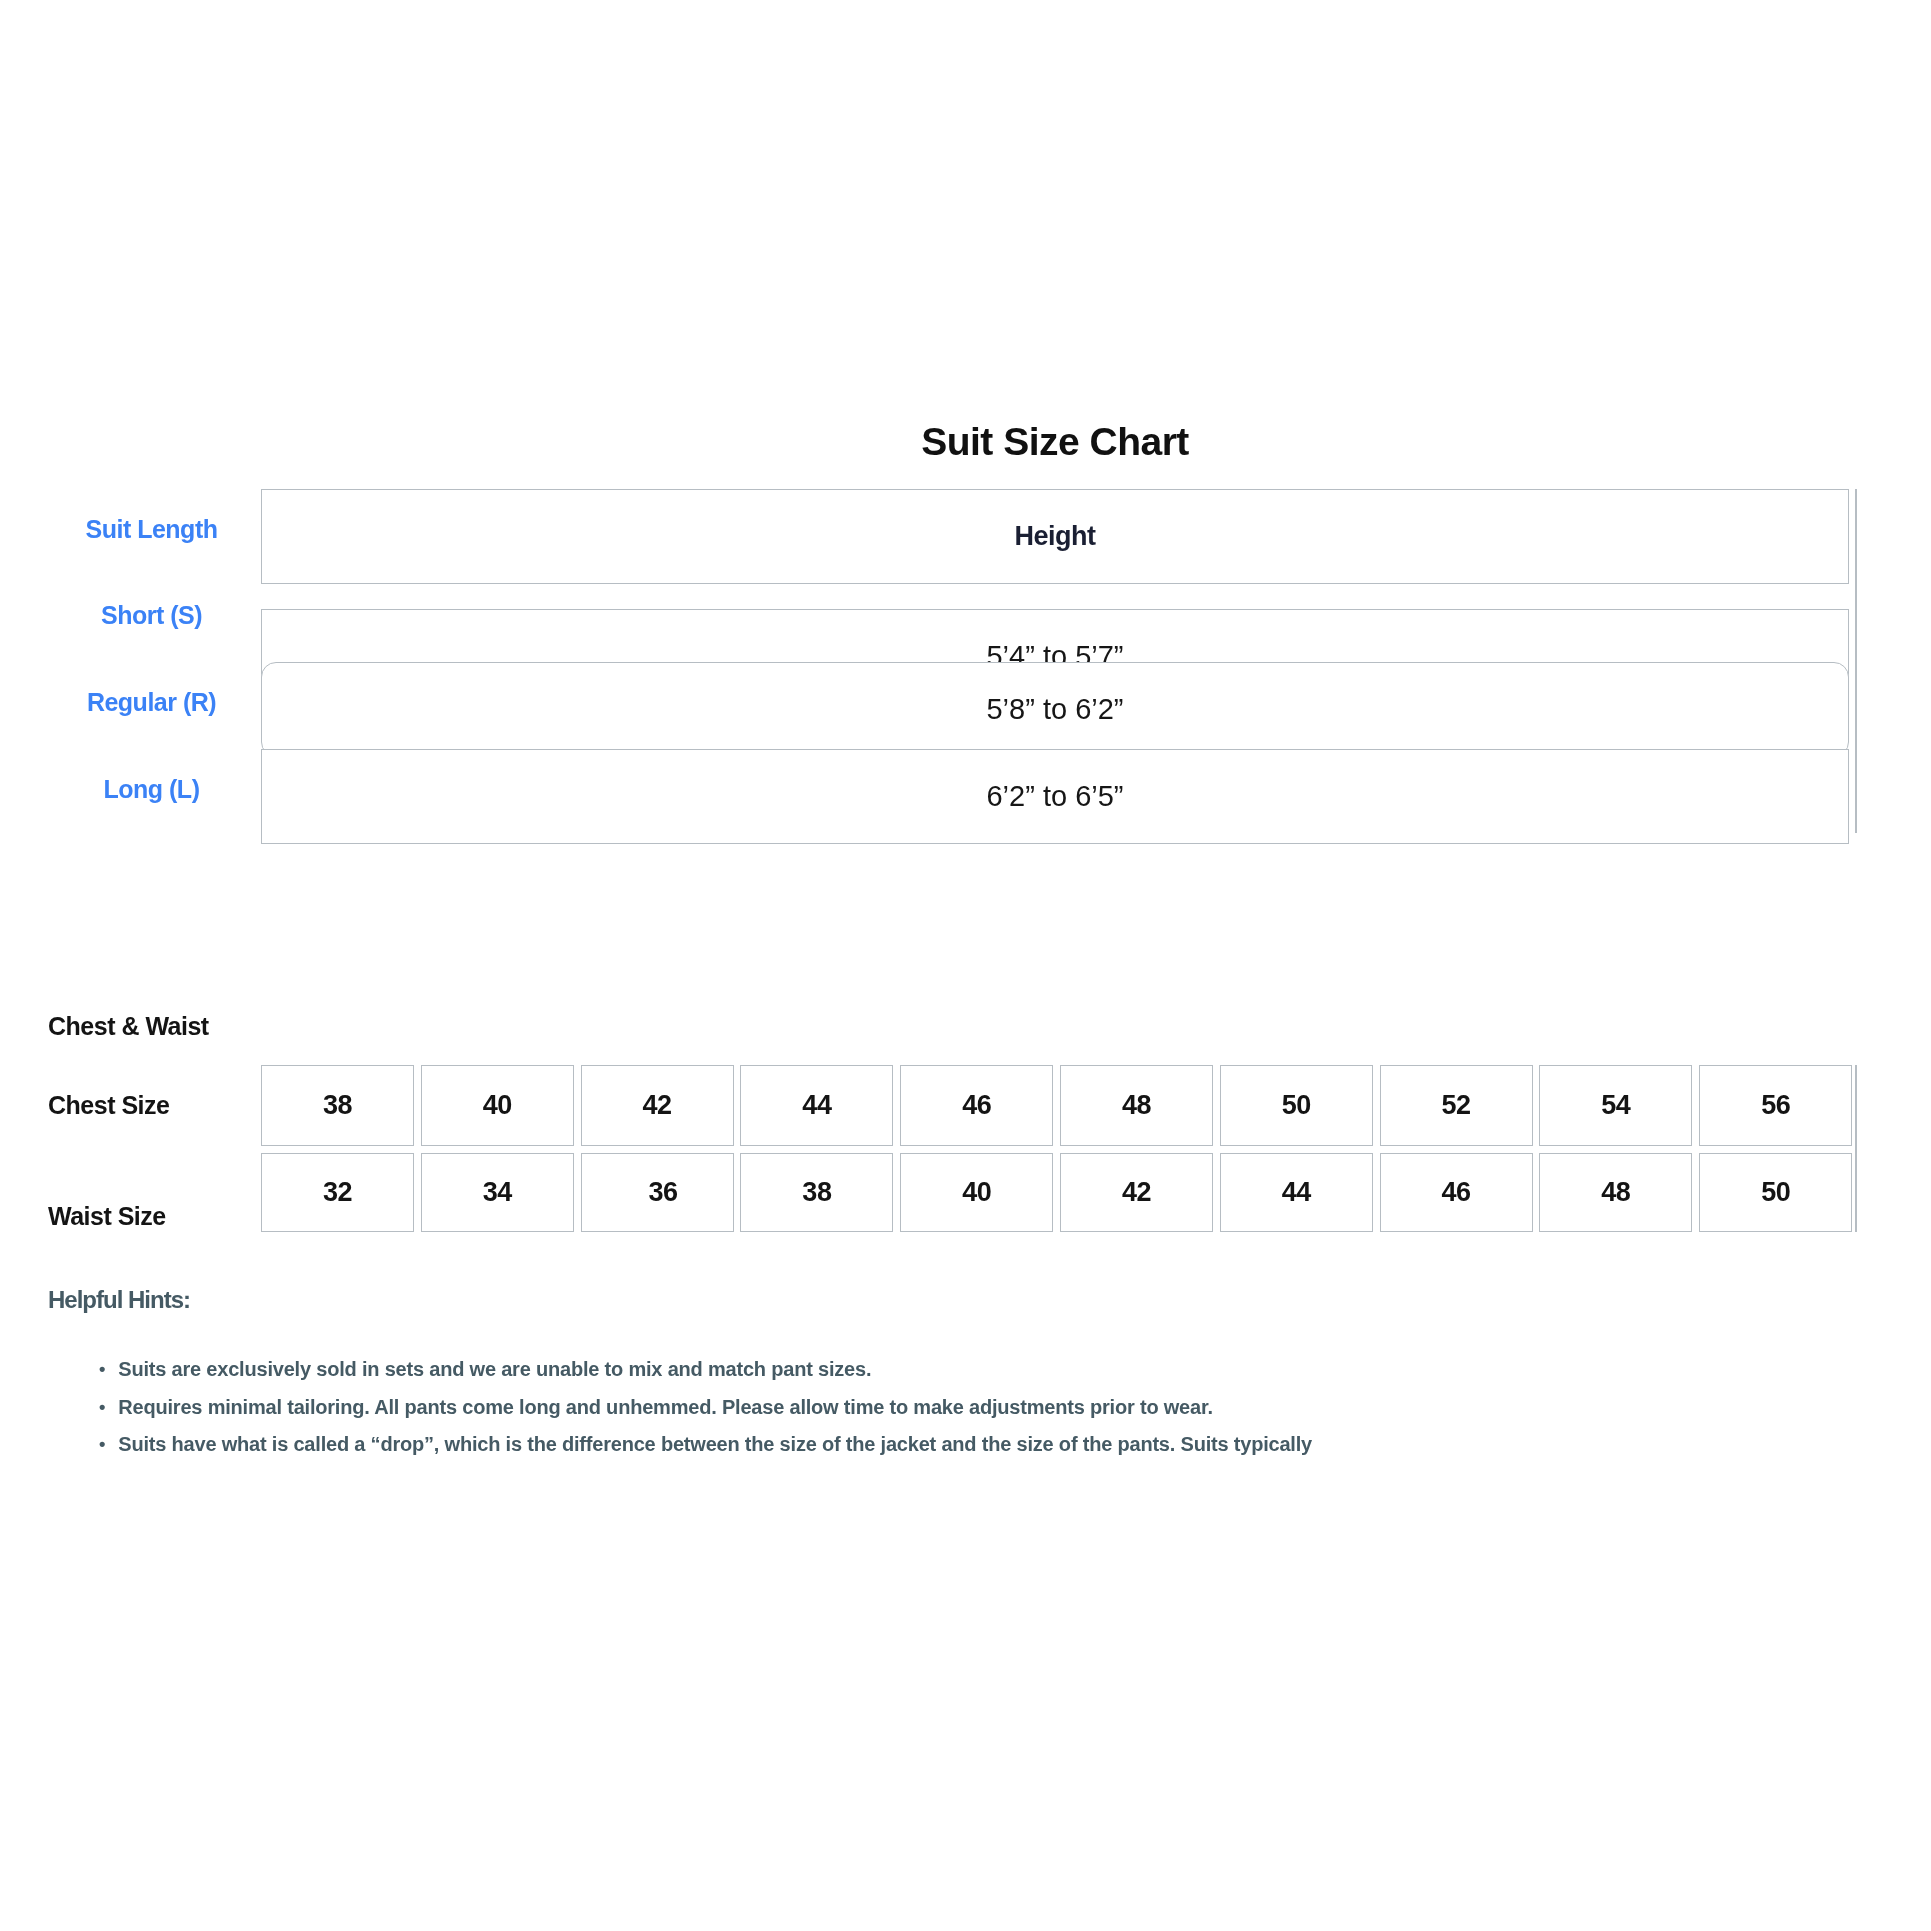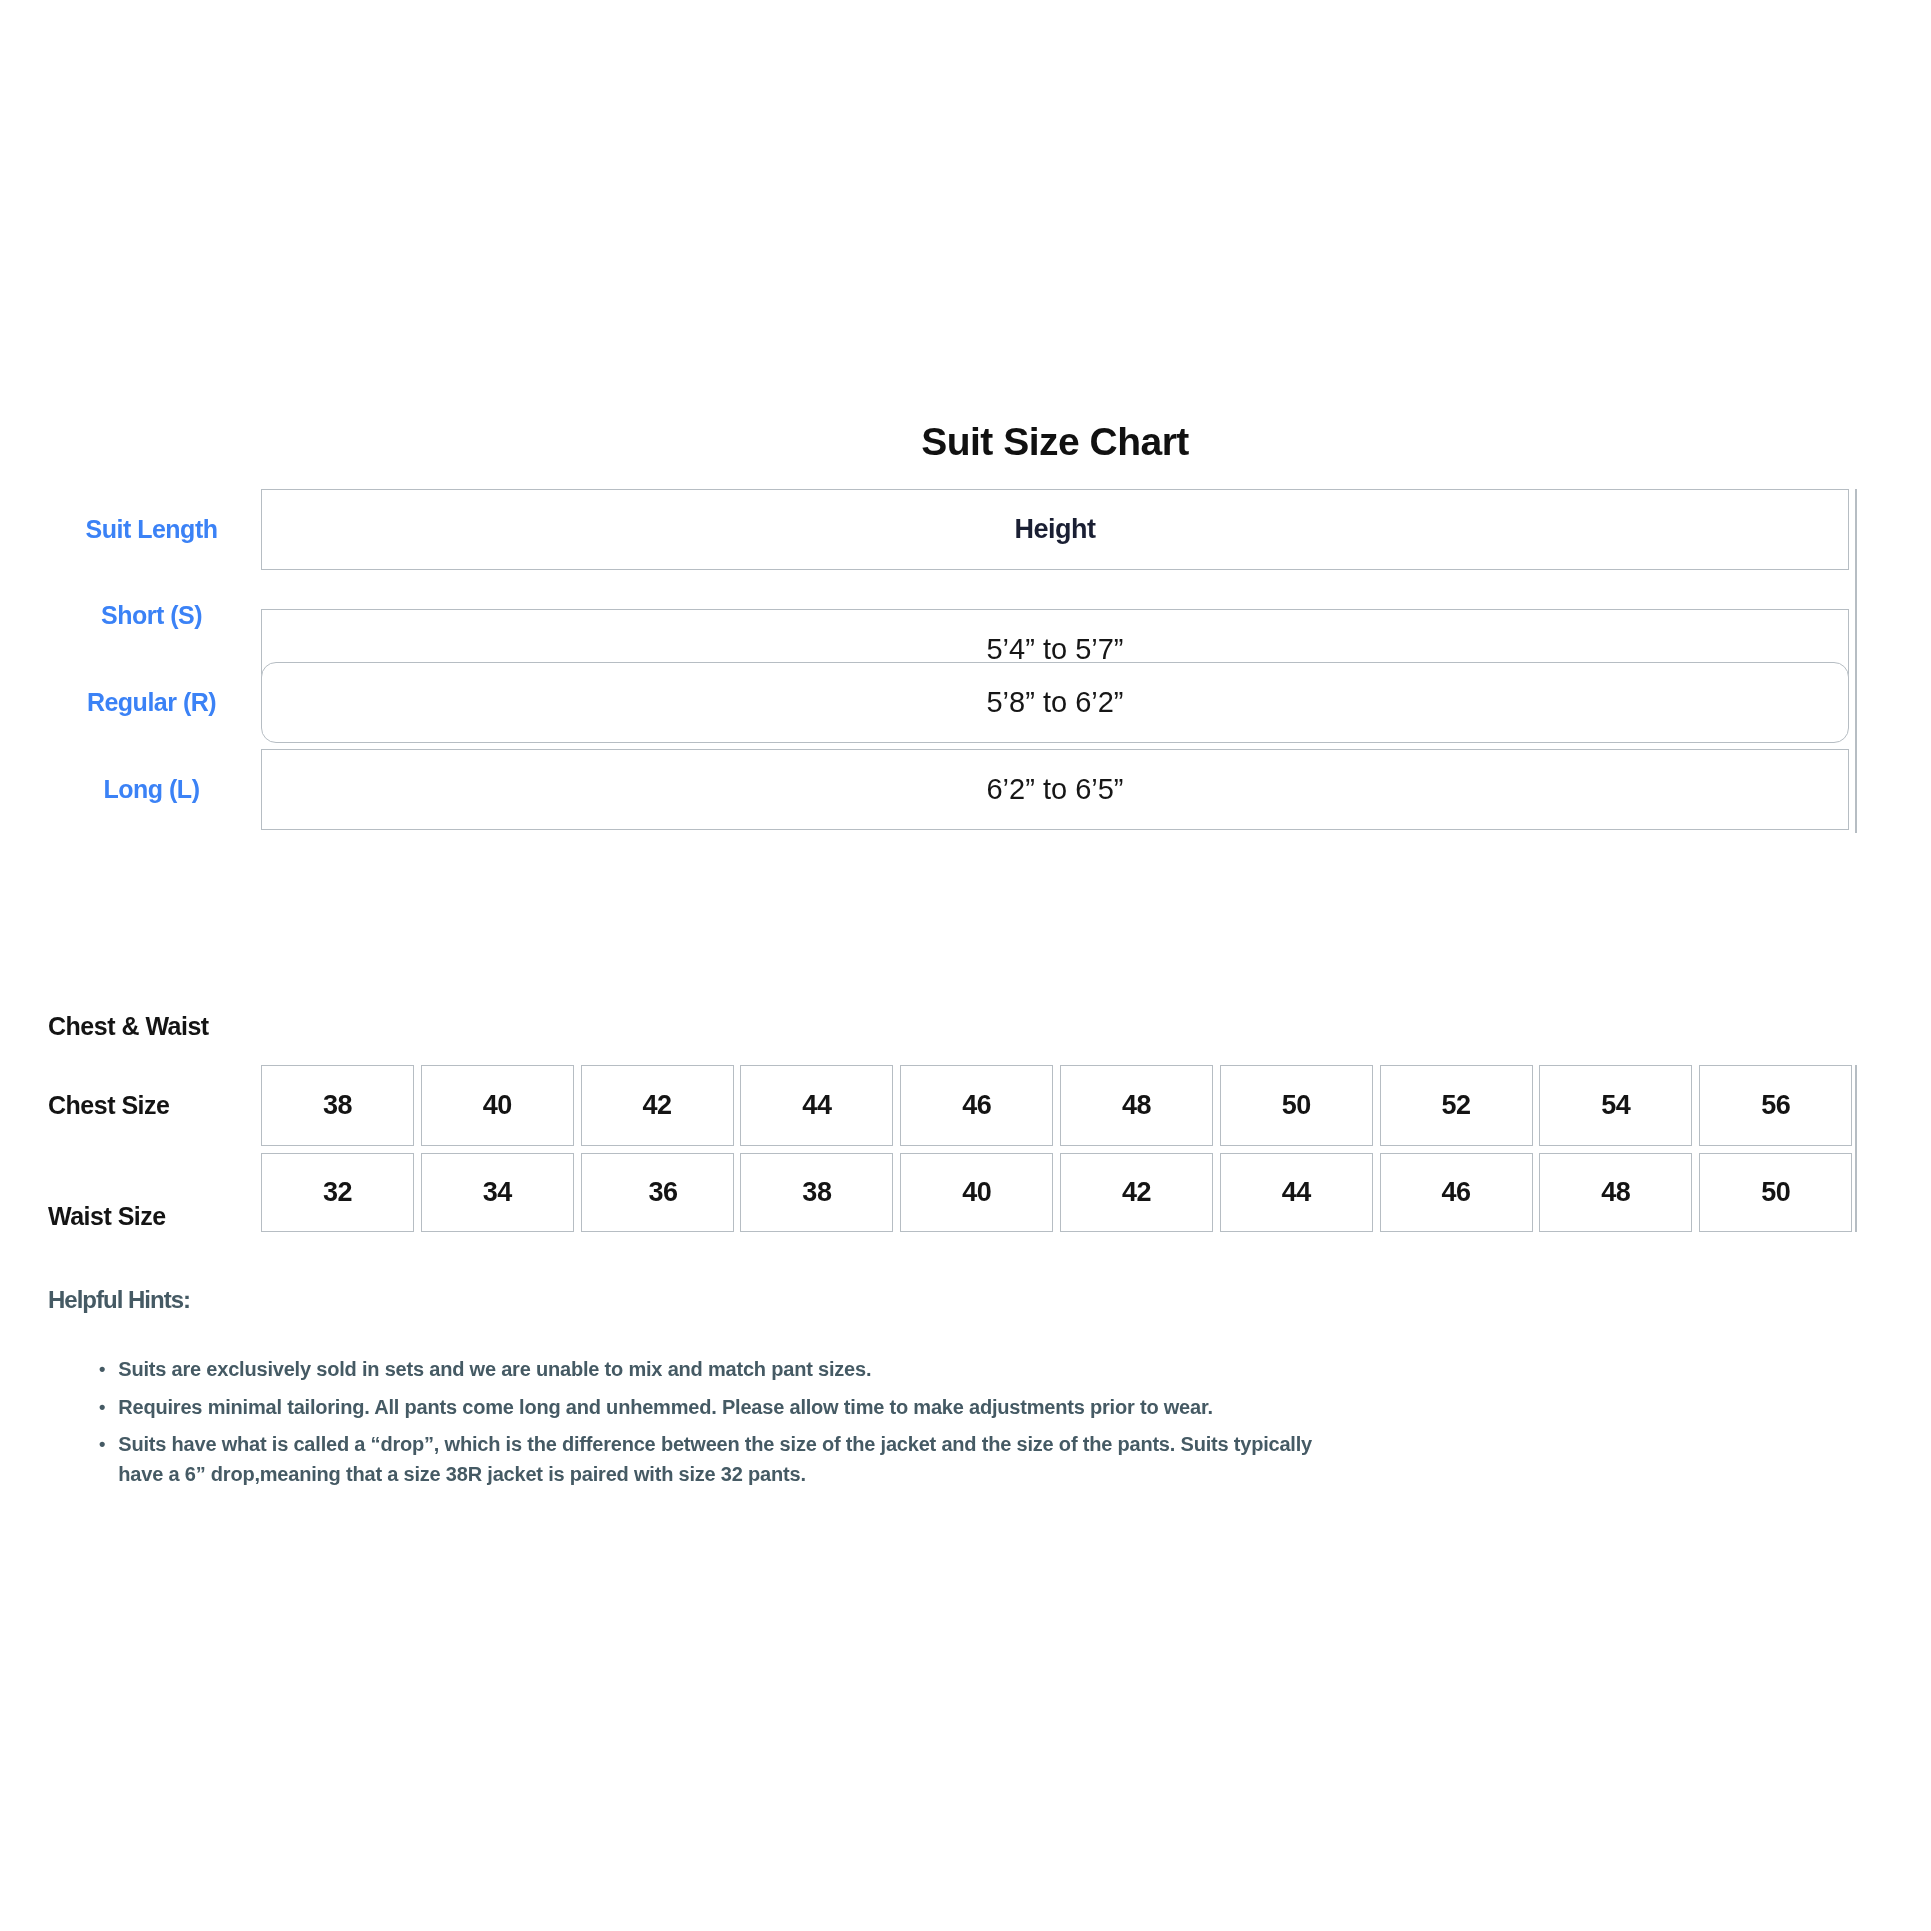--- a/index.html
+++ b/index.html
@@ -17,21 +17,21 @@
   }
 
   
   .t1-label{
     left:43px;width:217px;height:81px;
     display:flex;align-items:center;justify-content:center;
     font-size:25px;font-weight:bold;letter-spacing:-0.5px;color:#3b82f6;
     text-align:left;
   }
   .t1-row{
-    left:261px;width:1588px;height:81px;box-sizing:border-box;
+    left:261px;width:1588px;height:95px;box-sizing:border-box;
     border:1.9px solid #b6bdc3;background:#ffffff;
     display:flex;align-items:center;justify-content:center;
   }
   .t1-header-text{font-size:27px;font-weight:bold;letter-spacing:-0.5px;color:#1a1f33;}
   .t1-value-text{font-size:29px;font-weight:normal;color:#161616;}
   .edge-line{width:1.9px;background:#b6bdc3;}
 
   
   .section-label{
     left:48px;top:1012px;
@@ -141,17 +141,16 @@
   <div class="hint-item">
     <span class="hint-bullet">•</span>
     <div class="hint-lines">
       <div>Requires minimal tailoring. All pants come long and unhemmed. Please allow time to make adjustments prior to wear.</div>
     </div>
   </div>
   <div class="hint-item">
     <span class="hint-bullet">•</span>
     <div class="hint-lines">
       <div>Suits have what is called a “drop”, which is the difference between the size of the jacket and the size of the pants. Suits typically</div>
-      <div>have a 6” drop,meaning that a size 38R jacket is paired with size 32 pants.</div>
     </div>
   </div>
 </div>
 
 
 </body></html>

